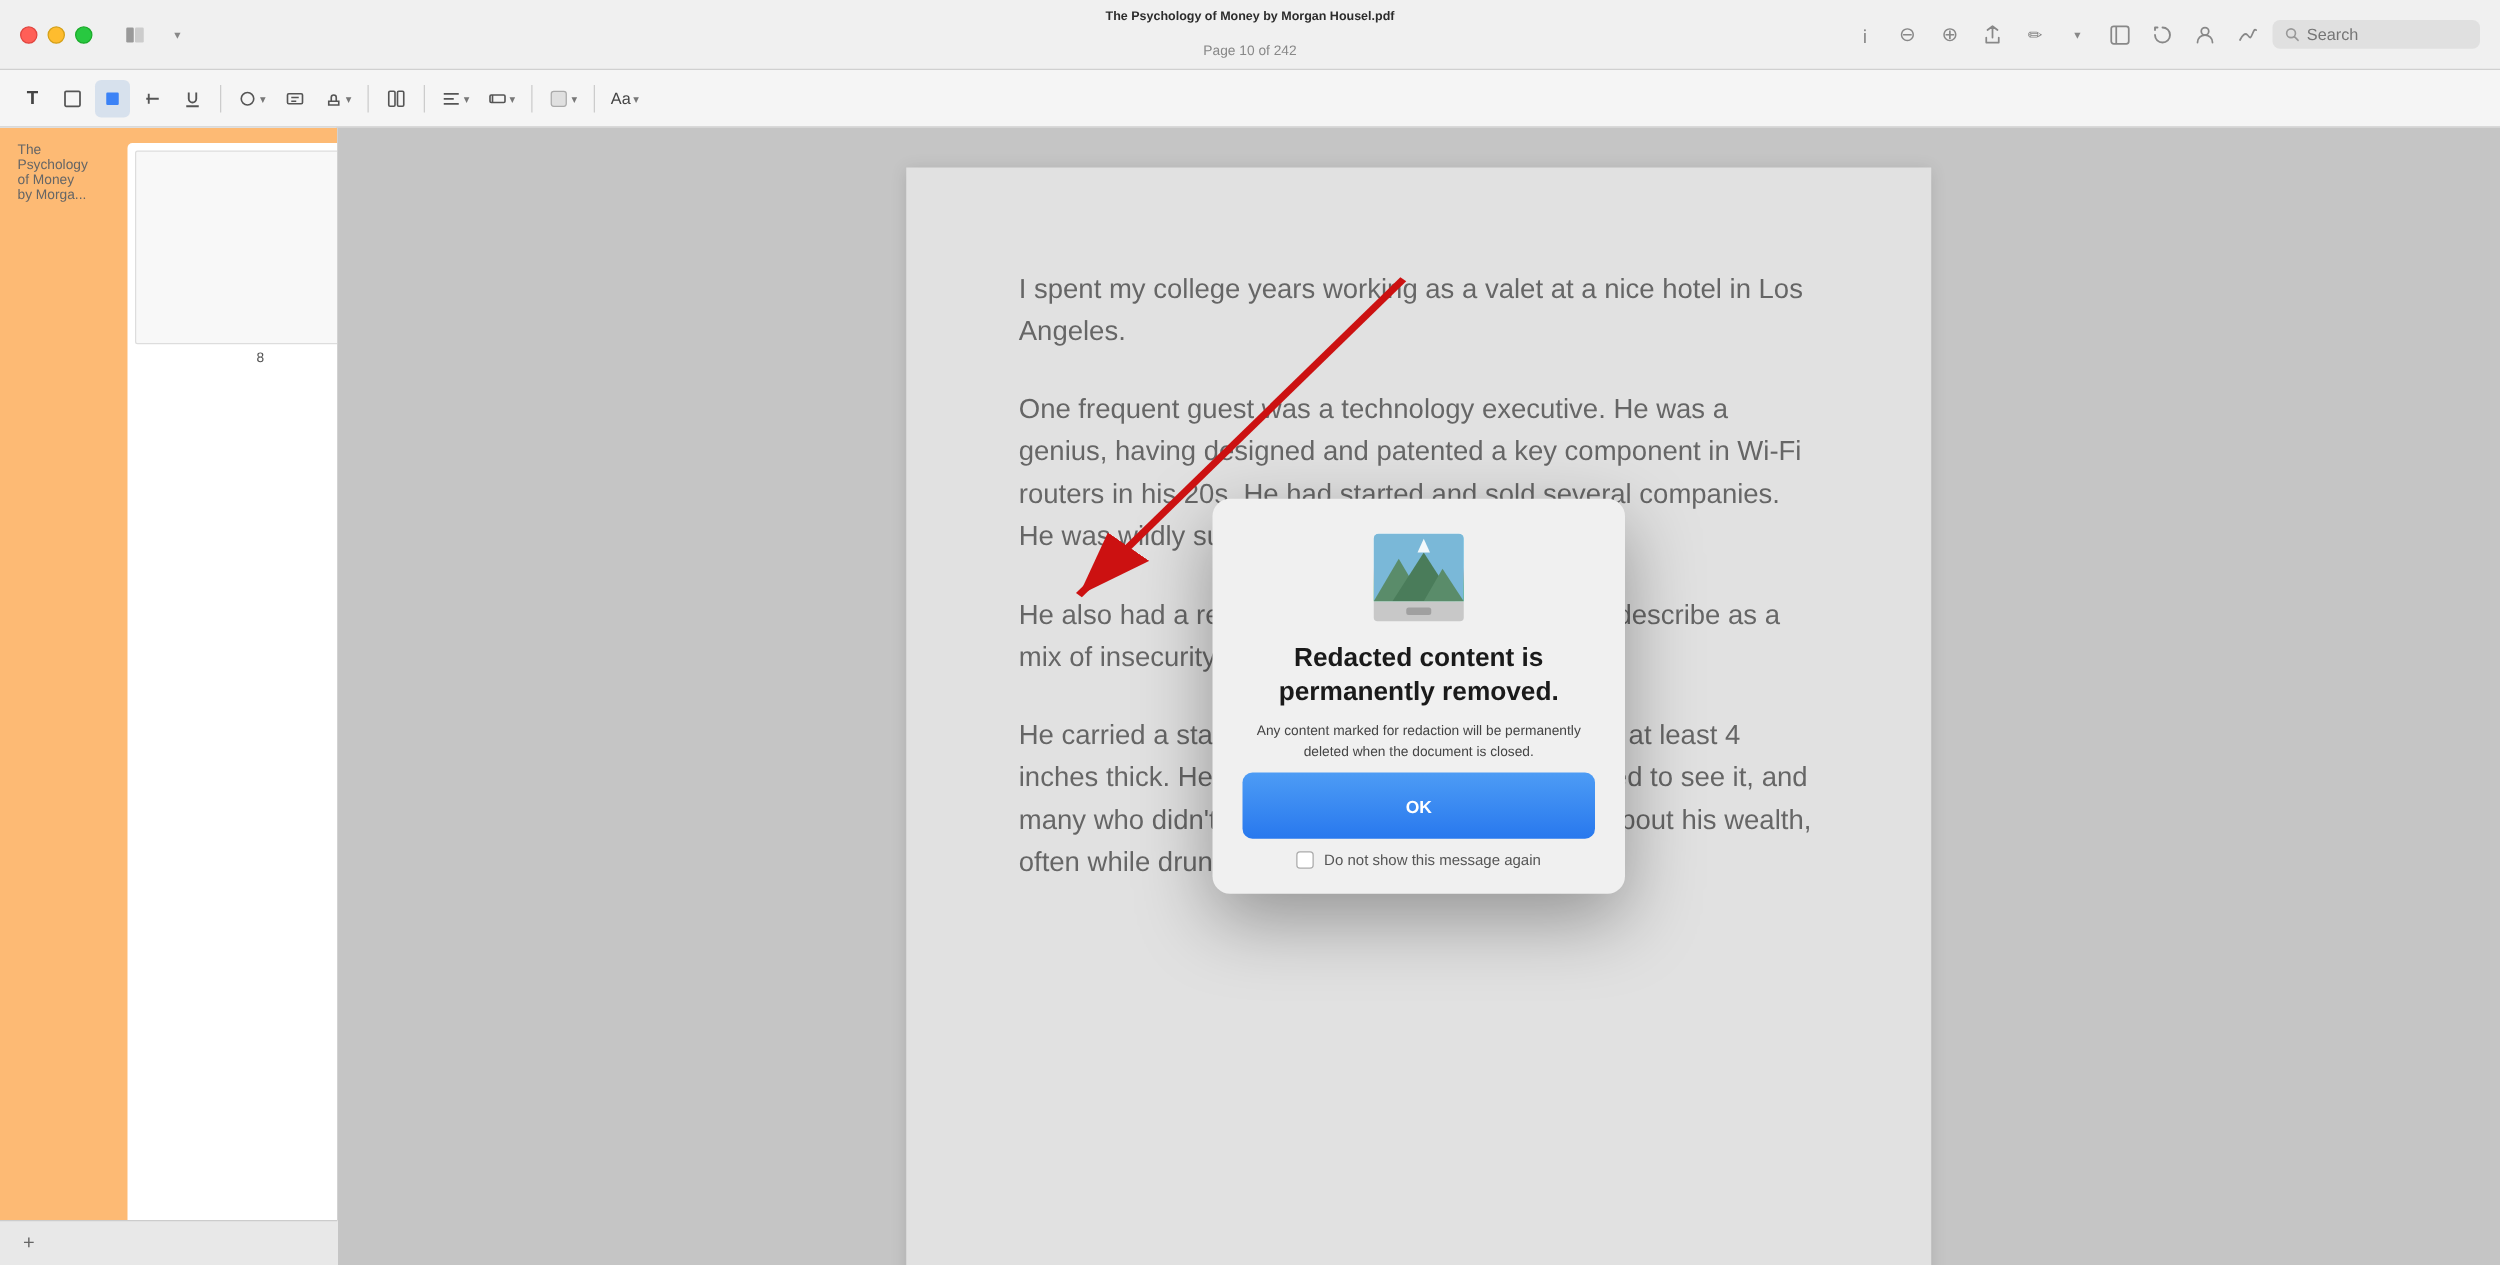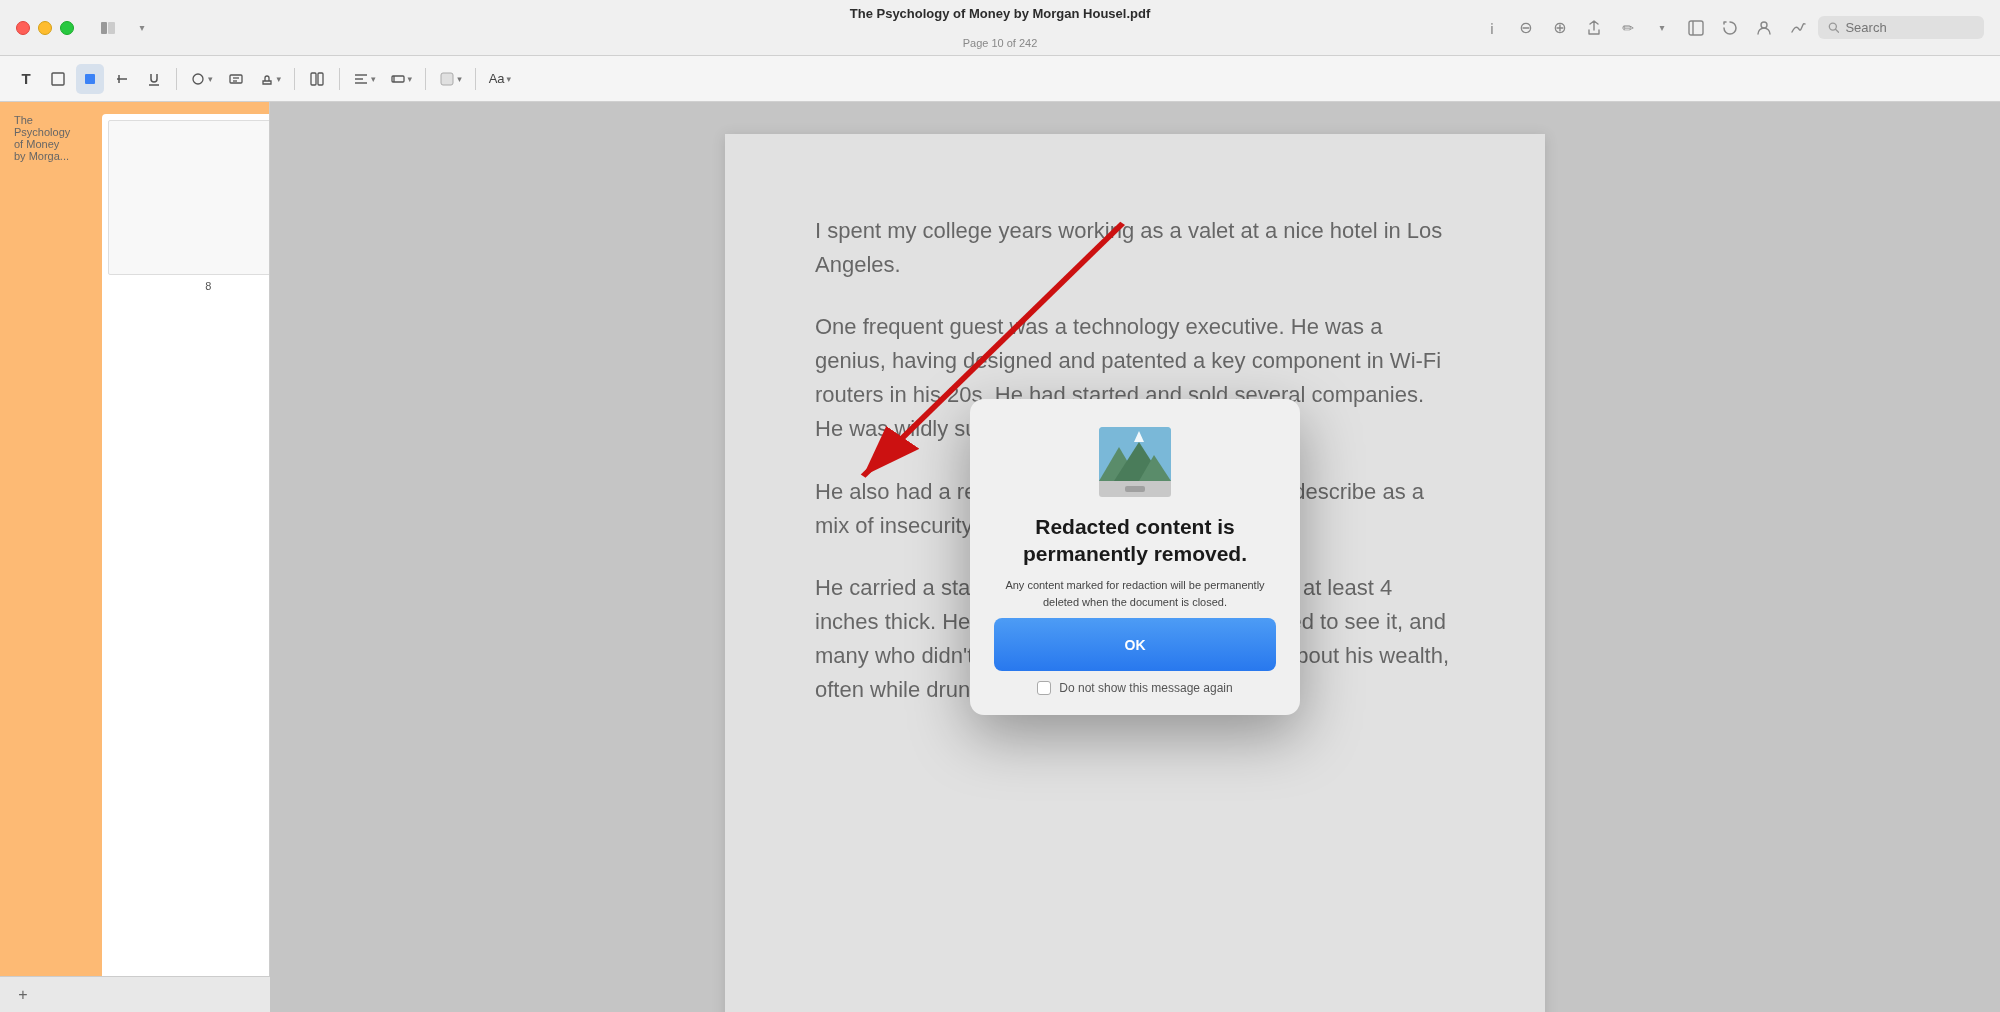--- a/index.html
+++ b/index.html
@@ -36,21 +36,21 @@
     .tl-yellow { background: #febc2e; border: 1px solid #d4a017; }
     .tl-green { background: #28c840; border: 1px solid #1aab29; }
 
     .titlebar-center {
       position: absolute;
       left: 50%;
       transform: translateX(-50%);
       text-align: center;
     }
     .titlebar-filename {
-      font-size: 13px;
+      font-size: 10px;
       font-weight: 600;
       color: #2c2c2c;
       text-align: right;
     }
     .titlebar-page {
       font-size: 11px;
       color: #888;
       margin-top: 16px;
     }
 

